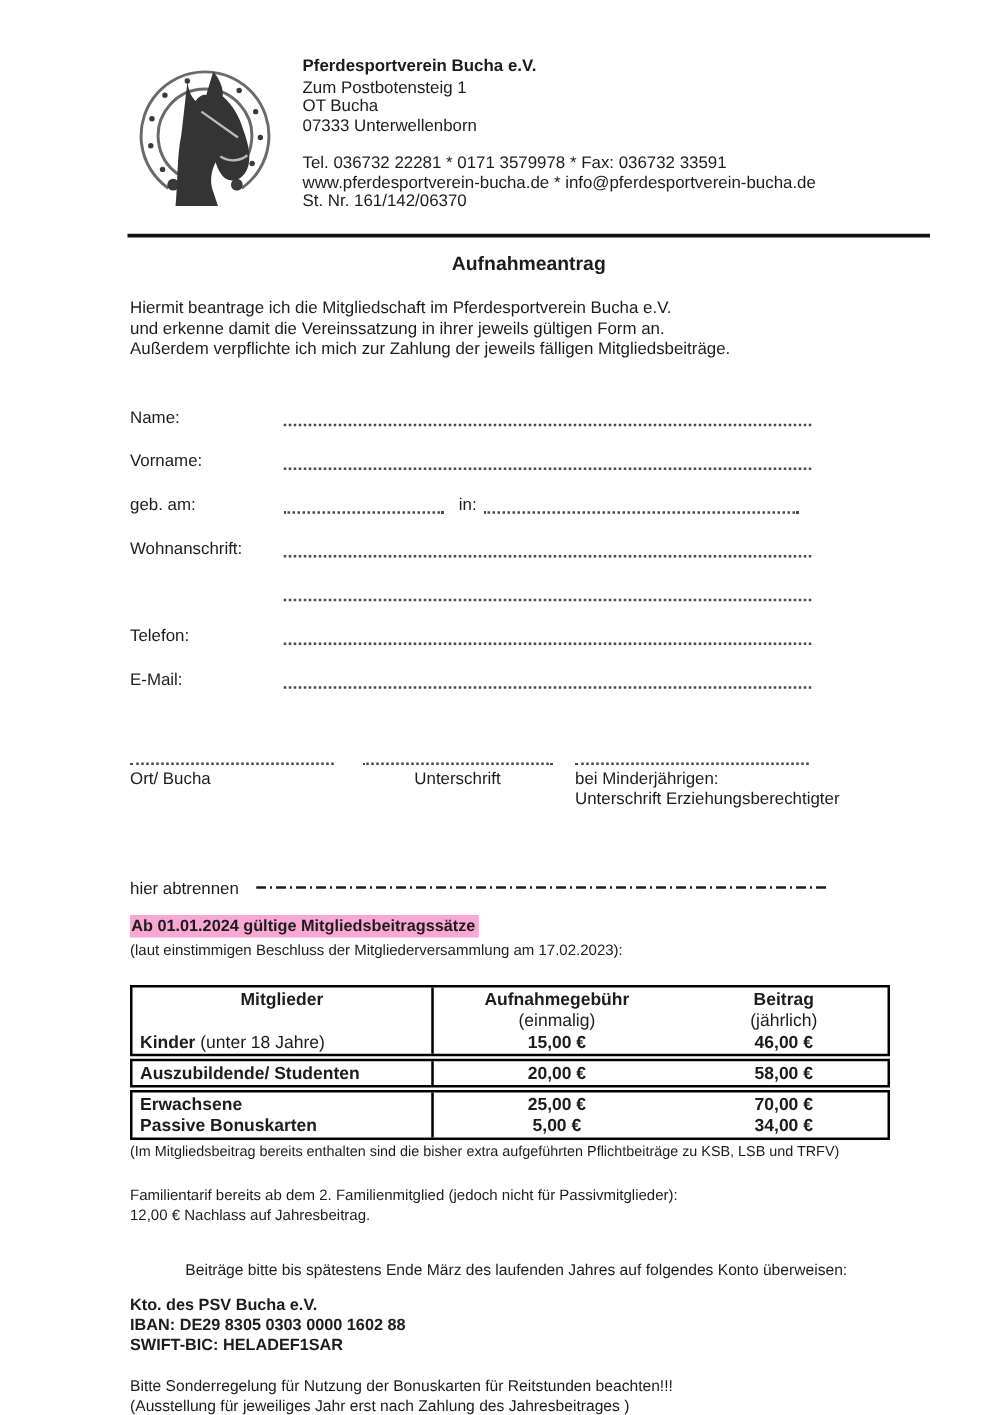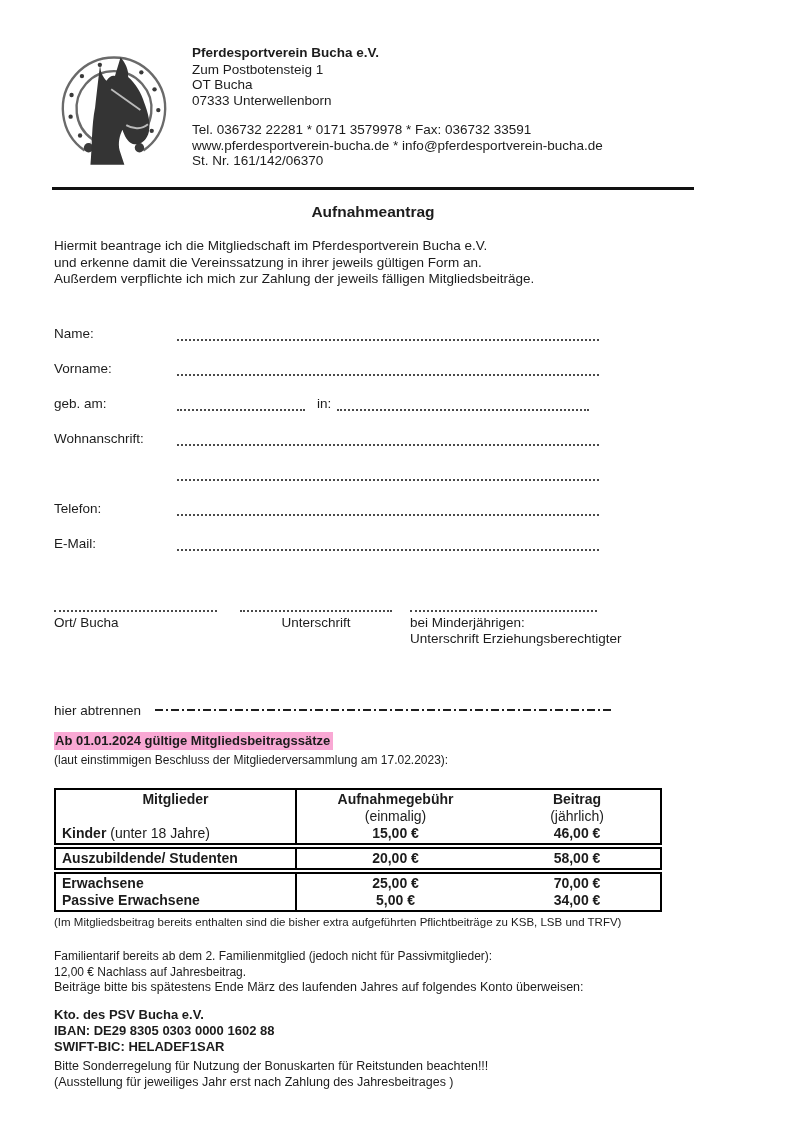--- a/index.html
+++ b/index.html
@@ -1,20 +1,20 @@
 <!DOCTYPE html>
 <html lang="de"><head>
 <meta charset="utf-8">
 <style>
   html,body{margin:0;padding:0;background:#ffffff;}
   .page{
     position:relative;
     width:800px;height:1132px;
     box-sizing:border-box;
-    padding:45px 78px 0 54px;
+    padding:45px 78px 0 104px;
     background:#ffffff;
     font-family:"Liberation Sans","DejaVu Sans",sans-serif;
     font-size:13.5px;color:#1c1c1c;
     overflow:hidden;
   }
   
   .hdr{display:flex;align-items:flex-start;}
   .hdr-logo{width:124px;height:132px;flex:0 0 auto;margin-left:-2px;}
   .hdr-text{margin-left:16px;line-height:15.5px;}
   .org-name{font-weight:bold;font-size:13.5px;margin-bottom:1px;}
@@ -52,23 +52,23 @@
   .tsec{border:2px solid #000;display:grid;grid-template-columns:241px 197px 1fr;margin-top:2px;}
   .tsec:first-child{margin-top:0;}
   .tc{padding:1px 6px;line-height:17px;}
   .tc.div{border-right:2px solid #000;}
   .ctr{text-align:center;}
   .b{font-weight:bold;}
   .blank-line{min-height:17px;}
   .tbl-note{margin-top:4px;font-size:11.5px;}
   
   .family{margin-top:20px;font-size:12px;line-height:16px;}
-  .payment{margin-top:0;font-size:12.5px;}
+  .payment{margin-top:29px;font-size:12.5px;text-align:center;}
   .bank{margin-top:13px;font-size:13px;font-weight:bold;line-height:16px;}
-  .bonus{margin-top:3px;font-size:12.5px;line-height:16px;}
+  .bonus{margin-top:17px;font-size:12.5px;line-height:16px;}
 </style>
 </head>
 <body>
 
 <div class="page">
 
   <div class="hdr">
     <div class="hdr-logo">
       <svg viewBox="0 0 120 140" width="124" height="132">
 
@@ -210,21 +210,21 @@
 
     <div class="tsec">
       <div class="tc div b">Auszubildende/ Studenten</div>
       <div class="tc ctr b">20,00 €</div>
       <div class="tc ctr b">58,00 €</div>
     </div>
 
     <div class="tsec">
       <div class="tc div">
         <div class="b">Erwachsene</div>
-        <div class="b">Passive Erwachsene</div>
+        <div class="b">Passive Bonuskarten</div>
       </div>
       <div class="tc">
         <div class="ctr b">25,00 €</div>
         <div class="ctr b">5,00 €</div>
       </div>
       <div class="tc">
         <div class="ctr b">70,00 €</div>
         <div class="ctr b">34,00 €</div>
       </div>
     </div>

